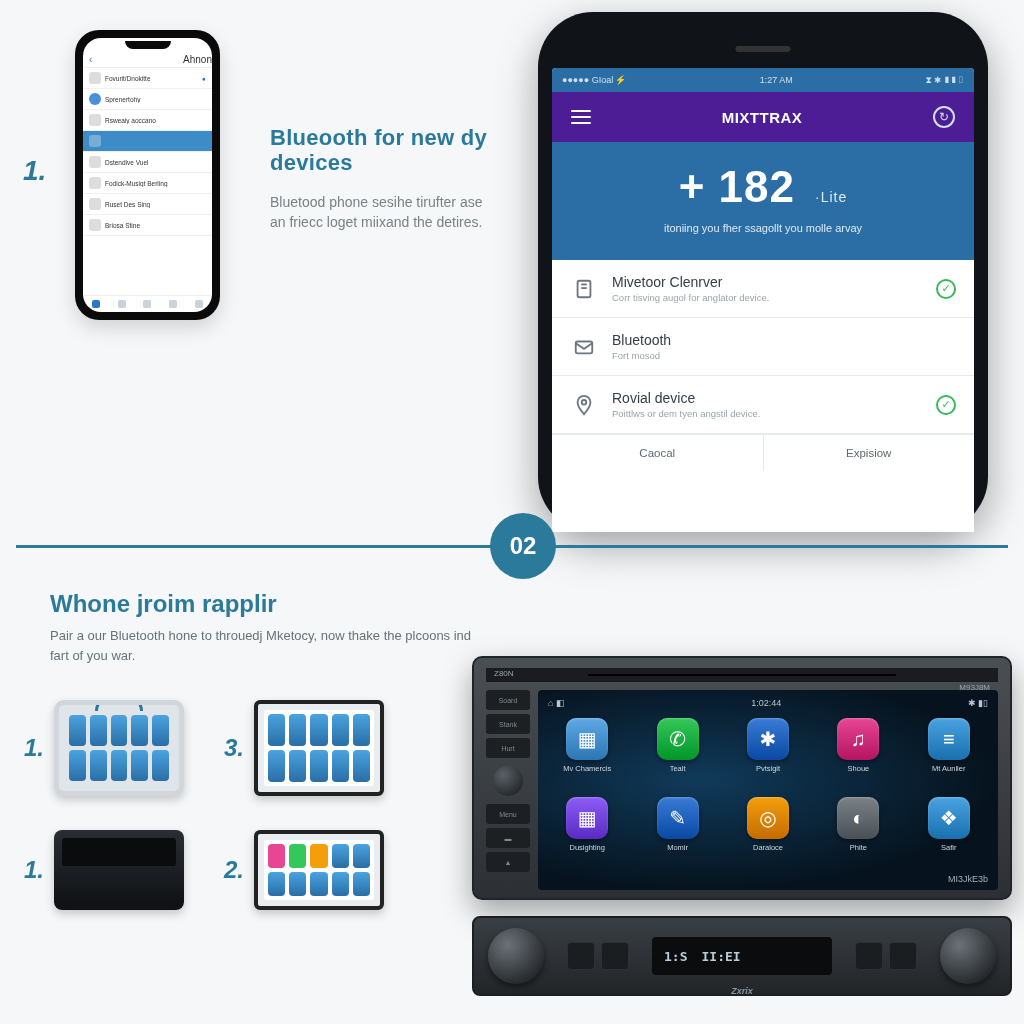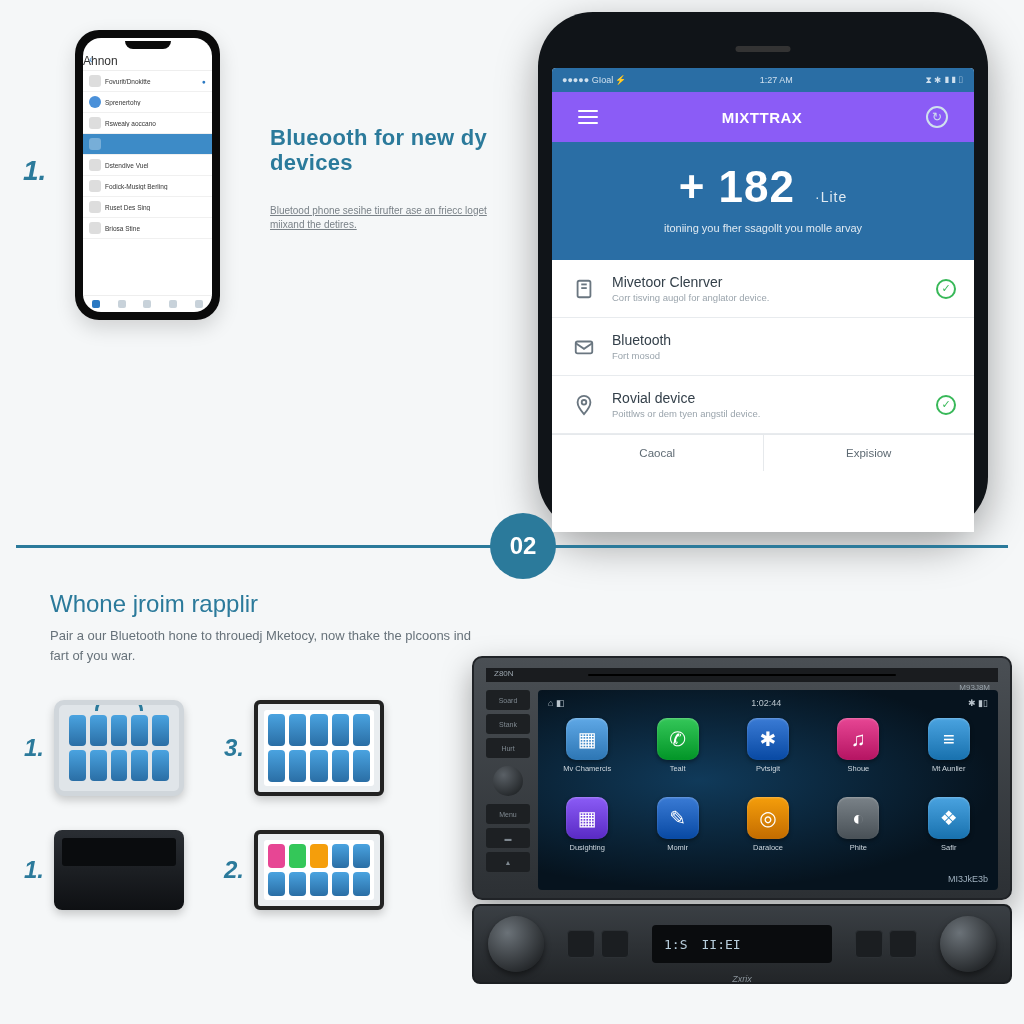--- a/index.html
+++ b/index.html
@@ -3,43 +3,43 @@
 <meta charset="utf-8">
 <style>
   * { box-sizing: border-box; margin: 0; padding: 0; }
   body { font-family: -apple-system, Helvetica, Arial, sans-serif; background:#f5f7f8; width:1024px; height:1024px; overflow:hidden; position:relative; }
   
   
   .phone-s { position:absolute; top:30px; left:75px; width:145px; height:290px; background:#0a0a0a; border-radius:24px; padding:8px; box-shadow:0 8px 20px rgba(0,0,0,.15);}
   .phone-s .scr{background:#fff;width:100%;height:100%;border-radius:18px;overflow:hidden;display:flex;flex-direction:column;}
   .phone-s .notch{height:14px;display:flex;align-items:center;justify-content:center;}
   .phone-s .notch div{width:46px;height:8px;background:#0a0a0a;border-radius:0 0 8px 8px;}
-  .phone-s .hdr{font-size:12px;text-align:left;padding:2px 0;border-bottom:1px solid #eee;color:#333;position:relative;}
+  .phone-s .hdr{font-size:10px;text-align:right;padding:2px 0;border-bottom:1px solid #eee;color:#333;position:relative;}
   .phone-s .hdr:before{content:"‹";position:absolute;left:6px;color:#2b79c2;font-size:10px;}
   .phone-s .list{flex:1;font-size:6.5px;}
   .phone-s .row{display:flex;align-items:center;gap:4px;padding:4px 6px;border-bottom:1px solid #f0f0f0;}
   .phone-s .row .ic{width:12px;height:12px;border-radius:3px;background:#ddd;flex-shrink:0;}
   .phone-s .row .t{flex:1;color:#333;white-space:nowrap;overflow:hidden;}
   .phone-s .tabs{display:flex;border-top:1px solid #eee;}
   .phone-s .tabs div{flex:1;height:16px;display:flex;align-items:center;justify-content:center;}
   .phone-s .tabs div span{width:8px;height:8px;border-radius:2px;background:#c8d2da;}
 
   
   .step1n{position:absolute;left:23px;top:155px;font-size:28px;font-style:italic;font-weight:600;color:#2b7a9b;}
   .step1{position:absolute;left:270px;top:125px;width:230px;}
   .step1 h2{font-size:22px;font-weight:700;color:#2b7a9b;line-height:1.15;letter-spacing:.3px;}
-  .step1 p{font-size:10px;color:#7a8288;margin-top:28px;line-height:1.45;text-decoration:underline;}
+  .step1 p{font-size:14px;color:#7a8288;margin-top:16px;line-height:1.45;}
 
   
   .phone-l{position:absolute;top:12px;left:538px;width:450px;height:520px;background:#101418;border-radius:55px;padding:14px 14px 0;box-shadow:0 14px 40px rgba(0,0,0,.35);}
   .phone-l .scr{background:#fff;width:100%;height:100%;border-radius:4px 4px 0 0;overflow:hidden;display:flex;flex-direction:column;}
   .phone-l .spk{position:absolute;top:34px;left:50%;transform:translateX(-50%);width:55px;height:6px;background:#333;border-radius:4px;}
   .phone-l .scr{margin-top:42px;height:calc(100% - 42px);}
   .sbar{height:22px;background:#2a6ea5;color:#cfe0ee;font-size:9px;display:flex;align-items:center;justify-content:space-between;padding:12px 10px;}
-  .appbar{height:50px;background:#8b5cf6;color:#fff;display:flex;align-items:center;justify-content:space-between;padding:0 26px;}
+  .appbar{height:50px;background:#4c1d95;color:#fff;display:flex;align-items:center;justify-content:space-between;padding:0 19px;}
   .appbar .burg{width:20px;height:14px;display:flex;flex-direction:column;justify-content:space-between;}
   .appbar .burg span{height:2px;background:#fff;border-radius:1px;}
   .appbar .ttl{font-size:15px;font-weight:600;letter-spacing:.5px;}
   .appbar .ric{width:22px;height:22px;border:2px solid #cfe0ee;border-radius:50%;display:flex;align-items:center;justify-content:center;color:#cfe0ee;font-size:12px;}
   .hero{background:#2a6ea5;color:#fff;text-align:center;padding:20px 12px 26px;}
   .hero .big{font-size:44px;font-weight:600;letter-spacing:1px;}
   .hero .big small{font-size:14px;font-weight:400;opacity:.85;margin-left:20px;}
   .hero .sub{font-size:11px;opacity:.85;margin-top:10px;}
   .li{display:flex;align-items:center;gap:14px;padding:14px 18px;border-bottom:1px solid #e8ebee;}
   .li .lic{width:28px;height:28px;color:#6a7680;display:flex;align-items:center;justify-content:center;}
@@ -50,21 +50,21 @@
   .btnrow{display:flex;border-top:1px solid #e6e9ec;}
   .btnrow div{flex:1;text-align:center;padding:12px 0;font-size:11.5px;color:#5e6a73;border-right:1px solid #e6e9ec;}
   .btnrow div:last-child{border-right:none;}
 
   
   .divline{position:absolute;left:16px;top:545px;width:992px;height:3px;background:#2b7a9b;}
   .badge{position:absolute;left:490px;top:513px;width:66px;height:66px;background:#2b7a9b;border-radius:50%;color:#fff;display:flex;align-items:center;justify-content:center;font-size:24px;font-weight:700;}
 
   
   .sec2{position:absolute;left:50px;top:590px;width:440px;}
-  .sec2 h2{font-size:24px;font-weight:400;color:#2b7a9b;}
+  .sec2 h2{font-size:24px;font-weight:700;color:#2b7a9b;}
   .sec2 p{font-size:13px;color:#67727a;margin-top:8px;line-height:1.5;}
 
   
   .tgrid{position:absolute;left:24px;top:688px;display:grid;grid-template-columns:160px 160px;grid-template-rows:120px 100px;gap:12px 40px;}
   .tcell{display:flex;align-items:center;gap:10px;}
   .tnum{font-size:24px;font-style:italic;font-weight:600;color:#2b7a9b;}
   .thumb{flex:1;height:80%;background:#1e2226;border-radius:8px;position:relative;box-shadow:0 4px 10px rgba(0,0,0,.2);overflow:hidden;}
   .thumb.lap{background:#e9edf0;border:4px solid #222;border-radius:6px;}
   .thumb.lap:after{content:"";position:absolute;inset:6px;border-radius:3px;background:#fff;}
   .thumb.lap .apps,.thumb .apps{position:absolute;inset:10px;display:grid;grid-template-columns:repeat(5,1fr);gap:4px;z-index:2;}
@@ -85,21 +85,21 @@
   .side{width:44px;display:flex;flex-direction:column;gap:4px;align-items:center;}
   .sbtn{width:100%;height:20px;background:#1d2023;border-radius:3px;font-size:7px;color:#7f8890;display:flex;align-items:center;justify-content:center;}
   .knob-s{width:30px;height:30px;border-radius:50%;background:radial-gradient(circle at 35% 30%,#5a6066,#15181a);margin:4px 0;}
   .screen{flex:1;background:radial-gradient(ellipse at 35% 45%,#103a5a 0%,#06131e 70%);border-radius:4px;padding:8px 10px 6px;min-height:200px;display:flex;flex-direction:column;}
   .topbar{display:flex;justify-content:space-between;font-size:9px;color:#bac5cd;margin-bottom:10px;}
   .appgrid{display:grid;grid-template-columns:repeat(5,1fr);gap:10px 12px;flex:1;}
   .app{display:flex;flex-direction:column;align-items:center;gap:4px;}
   .aicon{width:42px;height:42px;border-radius:10px;display:flex;align-items:center;justify-content:center;font-size:20px;color:#fff;box-shadow:inset 0 1px 2px rgba(255,255,255,.25),0 2px 4px rgba(0,0,0,.4);}
   .albl{font-size:7.5px;color:#cdd6dd;white-space:nowrap;}
   .botbar{display:flex;justify-content:flex-end;font-size:9px;color:#9fb0be;margin-top:8px;margin-left:24px;}
-  .lower{margin-top:4px;background:linear-gradient(#3a3f44,#222528);border-radius:8px;padding:10px 14px;display:flex;align-items:center;justify-content:space-between;border:2px solid #1c1f22;}
+  .lower{margin-top:16px;background:linear-gradient(#3a3f44,#222528);border-radius:8px;padding:10px 14px;display:flex;align-items:center;justify-content:space-between;border:2px solid #1c1f22;font-weight:bold;}
   .knob-l{width:56px;height:56px;border-radius:50%;background:radial-gradient(circle at 35% 30%,#6b7278,#101214);box-shadow:0 3px 6px rgba(0,0,0,.5);}
   .disp{background:#0a0c0e;width:180px;height:38px;border-radius:4px;display:flex;align-items:center;gap:14px;padding:0 12px;color:#b7cddb;font-family:monospace;}
   .hbtns{display:flex;gap:6px;}
   .hbtns div{width:28px;height:28px;background:#1b1e21;border-radius:4px;border:1px solid #2d3135;}
   .brand{position:absolute;bottom:-2px;left:50%;transform:translateX(-50%);font-size:9px;color:#8a939a;font-style:italic;}
 
   svg{display:block;}
 </style>
 </head>
 <body>

